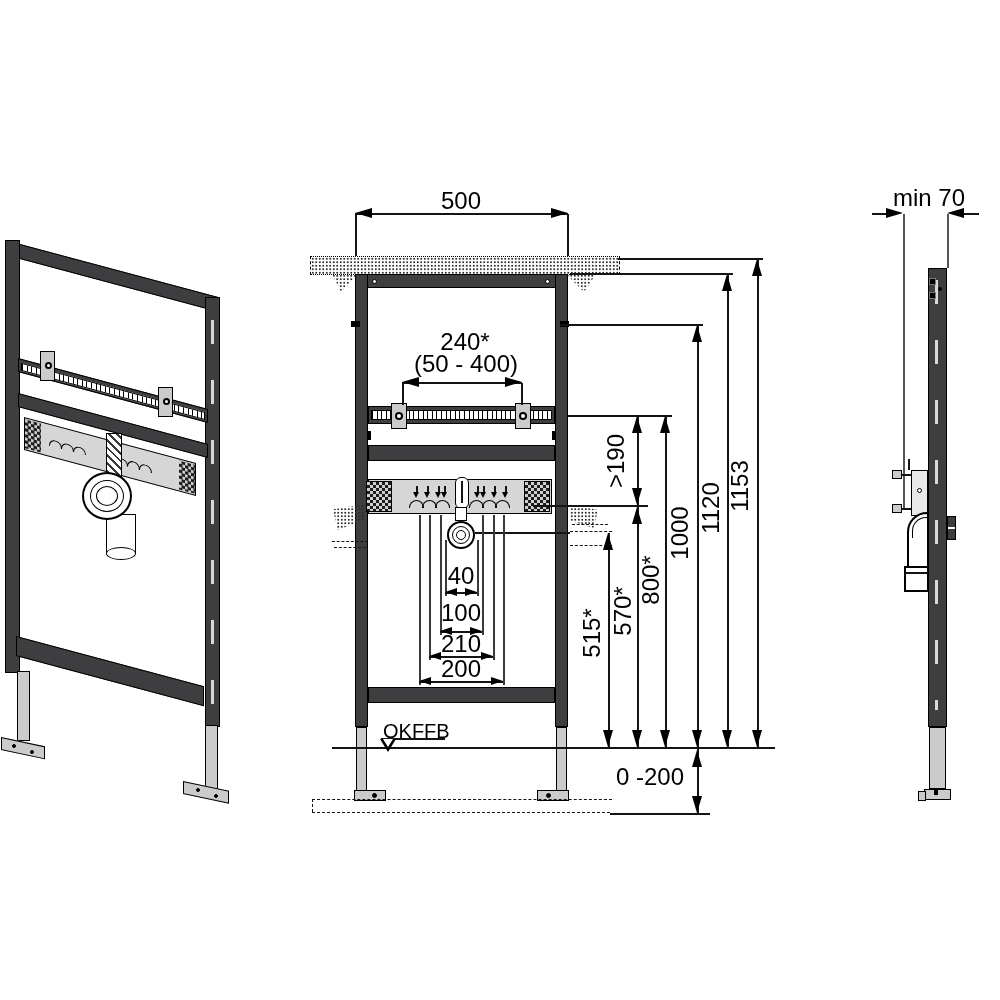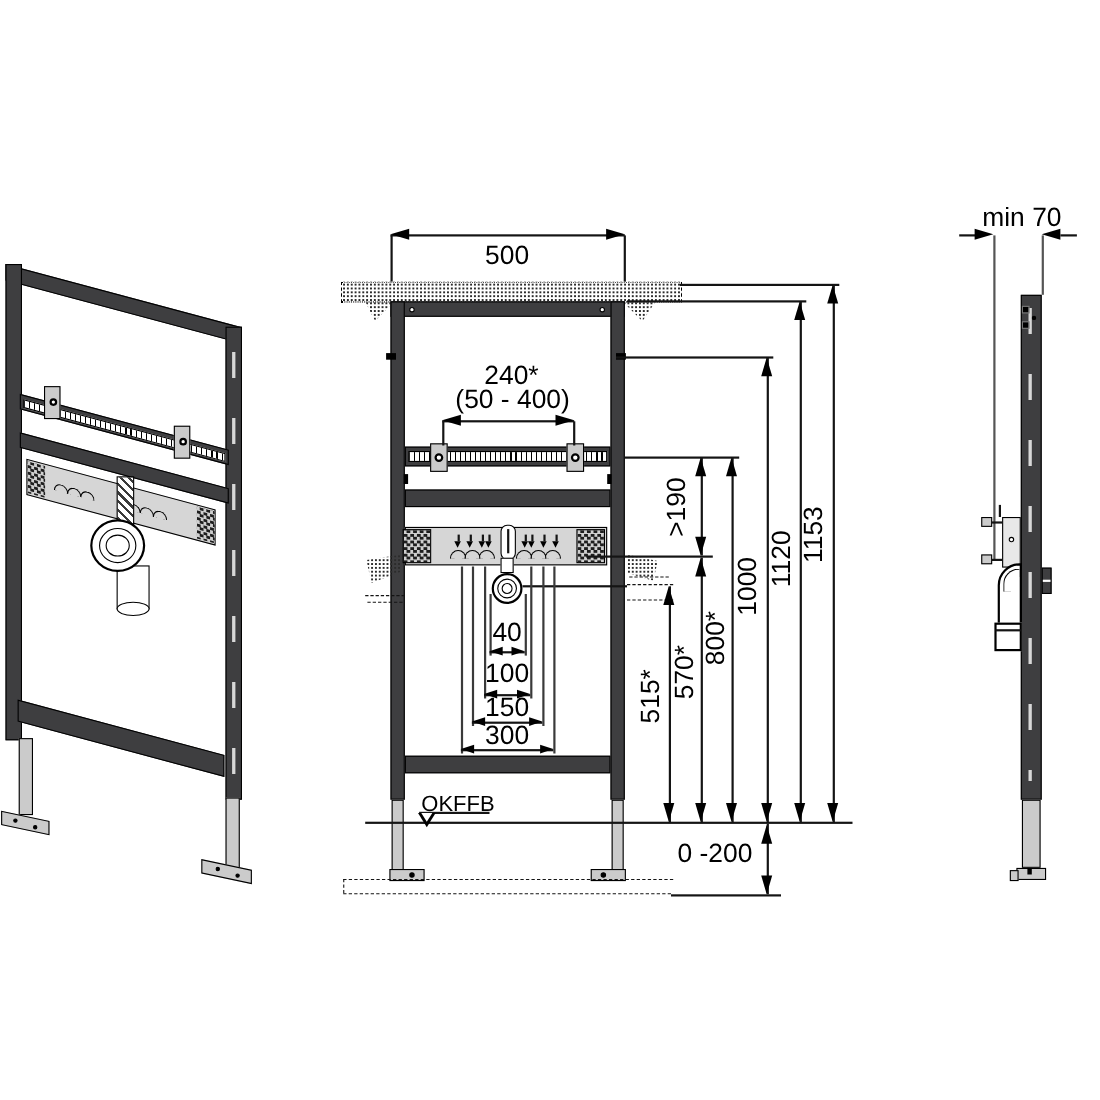--- a/index.html
+++ b/index.html
@@ -159,21 +159,21 @@
 
     <div class="hl" style="left:332px;top:747px;width:443px;height:2px;"></div>
     <div class="dsh" style="left:312px;top:799px;width:300px;"></div>
     <div class="dsh" style="left:312px;top:812px;width:298px;"></div>
     <div class="dshv" style="left:312px;top:799px;height:13px;"></div>
     <div class="hl" style="left:610px;top:813px;width:100px;"></div>
   </div>
 
   <div>
 
-    <div class="lbl" style="left:401px;top:189px;margin-top:32px;">500</div>
+    <div class="lbl" style="left:401px;top:189px;">500</div>
     <div class="hl" style="left:355px;top:213px;width:213px;"></div>
     <div class="al" style="left:355px;top:208px;"></div>
     <div class="ar" style="left:551px;top:208px;"></div>
     <div class="vl" style="left:355px;top:214px;height:42px;"></div>
     <div class="vl" style="left:567px;top:214px;height:42px;"></div>
 
     <div class="lbl" style="left:405px;top:330px;">240*</div>
     <div class="lbl" style="left:406px;top:352px;">(50 - 400)</div>
     <div class="hl" style="left:402px;top:382px;width:120px;"></div>
     <div class="al" style="left:402px;top:377px;"></div>
@@ -241,26 +241,26 @@
     <div class="lbl" style="left:401px;top:564px;">40</div>
     <div class="hl" style="left:445px;top:592px;width:32px;"></div>
     <div class="als" style="left:445px;top:588px;"></div>
     <div class="ars" style="left:465px;top:588px;"></div>
 
     <div class="lbl" style="left:401px;top:601px;">100</div>
     <div class="hl" style="left:440px;top:631px;width:42px;"></div>
     <div class="als" style="left:440px;top:627px;"></div>
     <div class="ars" style="left:470px;top:627px;"></div>
 
-    <div class="lbl" style="left:401px;top:632px;">150</div>
+    <div class="lbl" style="left:401px;top:632px;">210</div>
     <div class="hl" style="left:429px;top:656px;width:64px;"></div>
     <div class="als" style="left:429px;top:652px;"></div>
     <div class="ars" style="left:481px;top:652px;"></div>
 
-    <div class="lbl" style="left:401px;top:657px;">300</div>
+    <div class="lbl" style="left:401px;top:657px;">200</div>
     <div class="hl" style="left:419px;top:681px;width:84px;"></div>
     <div class="als" style="left:419px;top:677px;"></div>
     <div class="ars" style="left:491px;top:677px;"></div>
 
     <div class="lbl" style="left:383px;top:719px;width:auto;font-size:20px;">OKFFB</div>
     <div class="hl" style="left:381px;top:738px;width:64px;"></div>
     <div>
       <div style="position:absolute;left:380px;top:739px;width:0;height:0;border-left:8px solid transparent;border-right:8px solid transparent;border-top:13px solid #000;"></div>
       <div style="position:absolute;left:383px;top:739px;width:0;height:0;border-left:5px solid transparent;border-right:5px solid transparent;border-top:8px solid #fff;"></div>
     </div>

